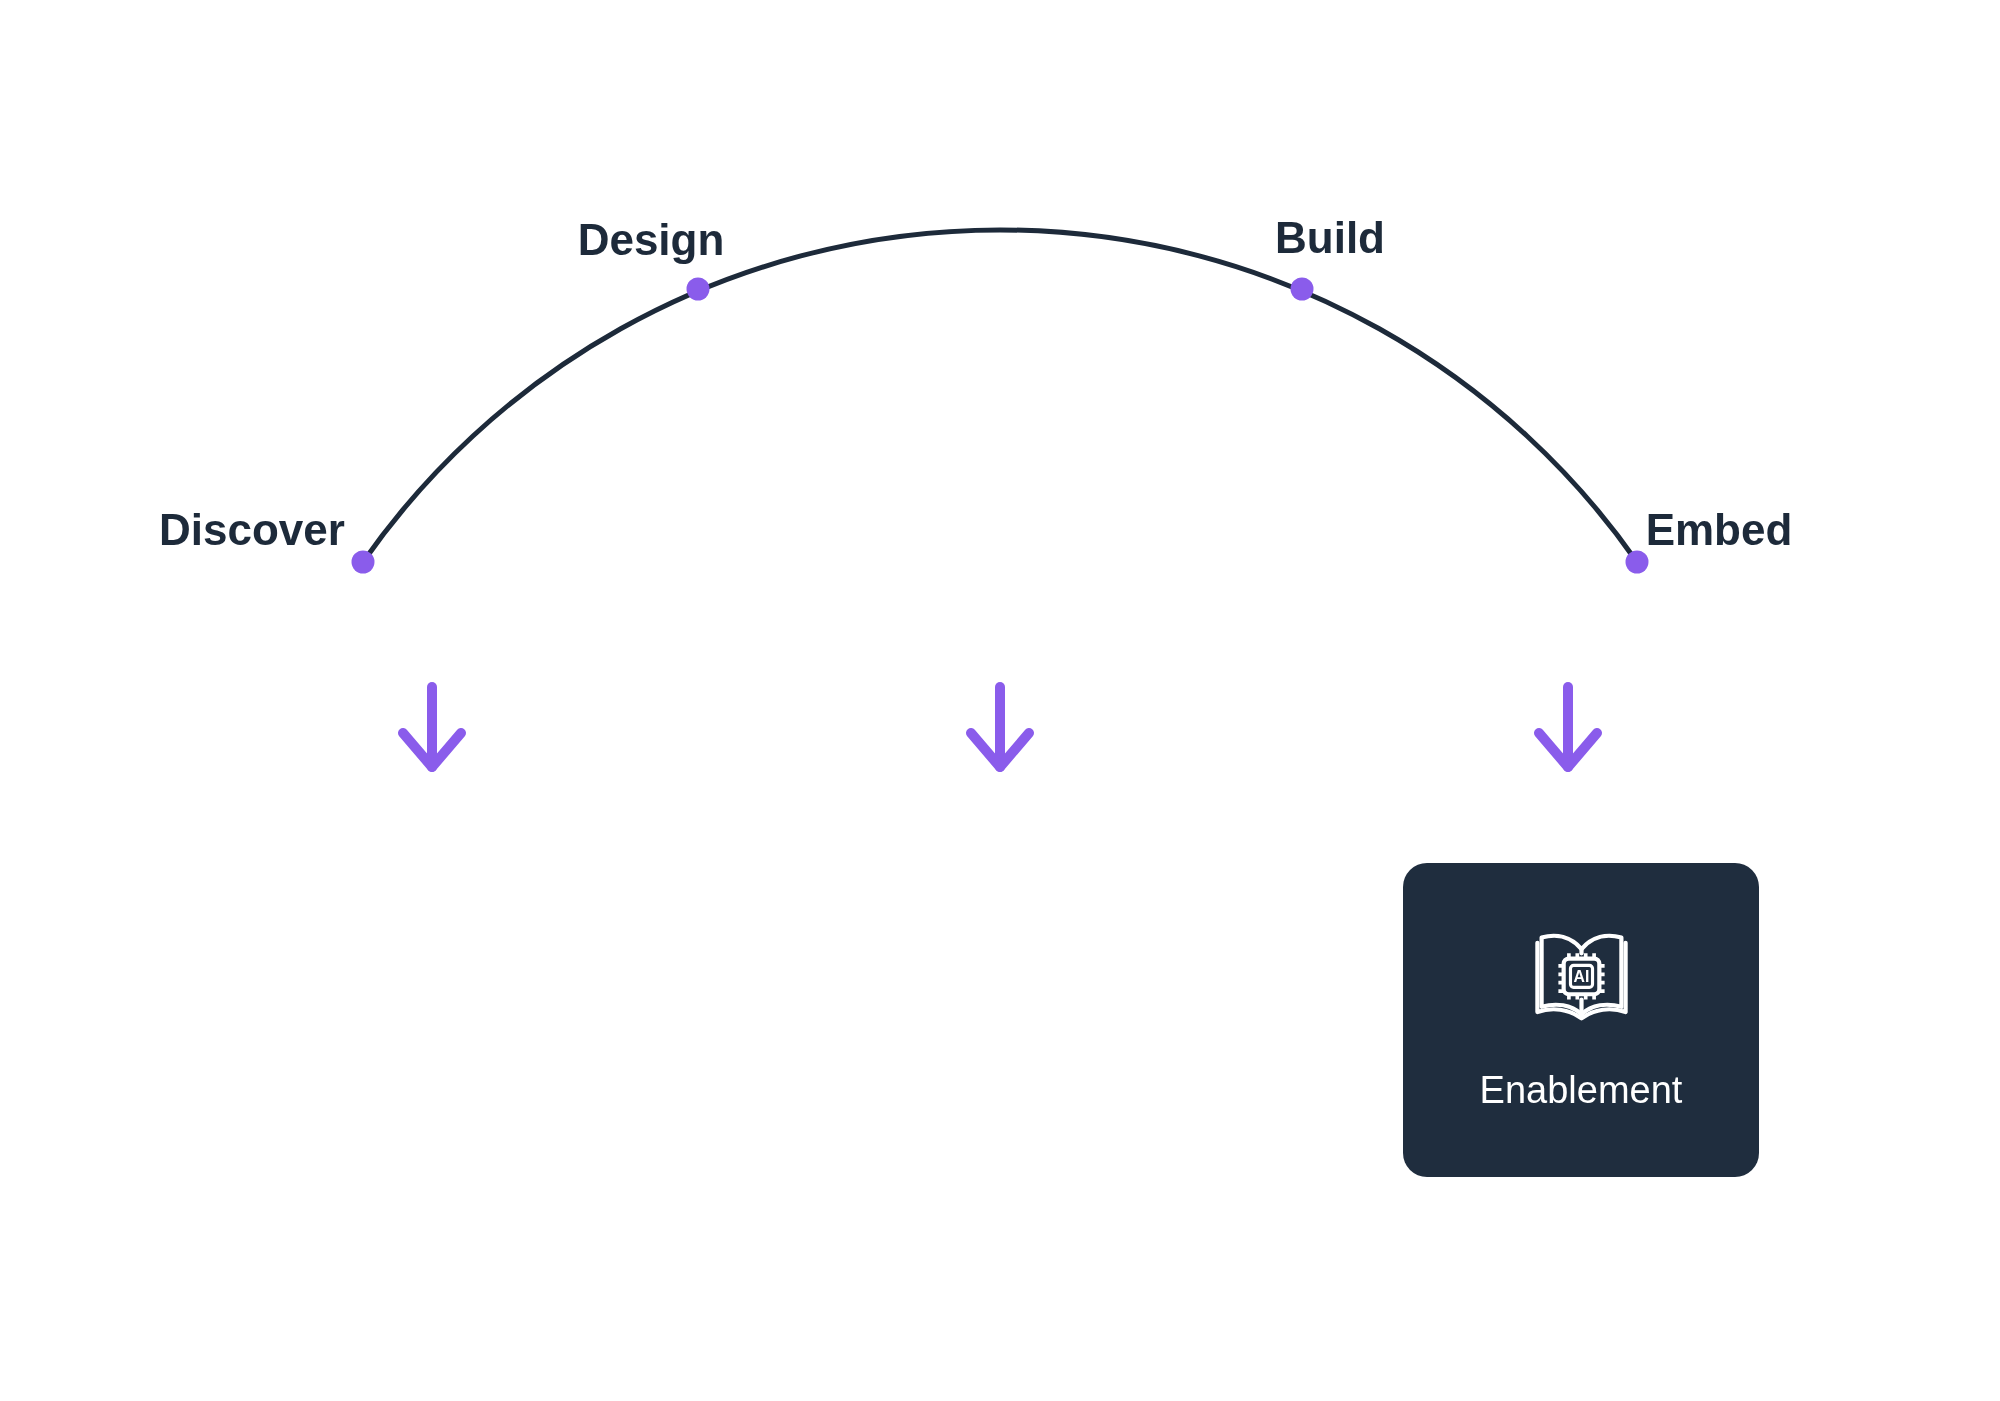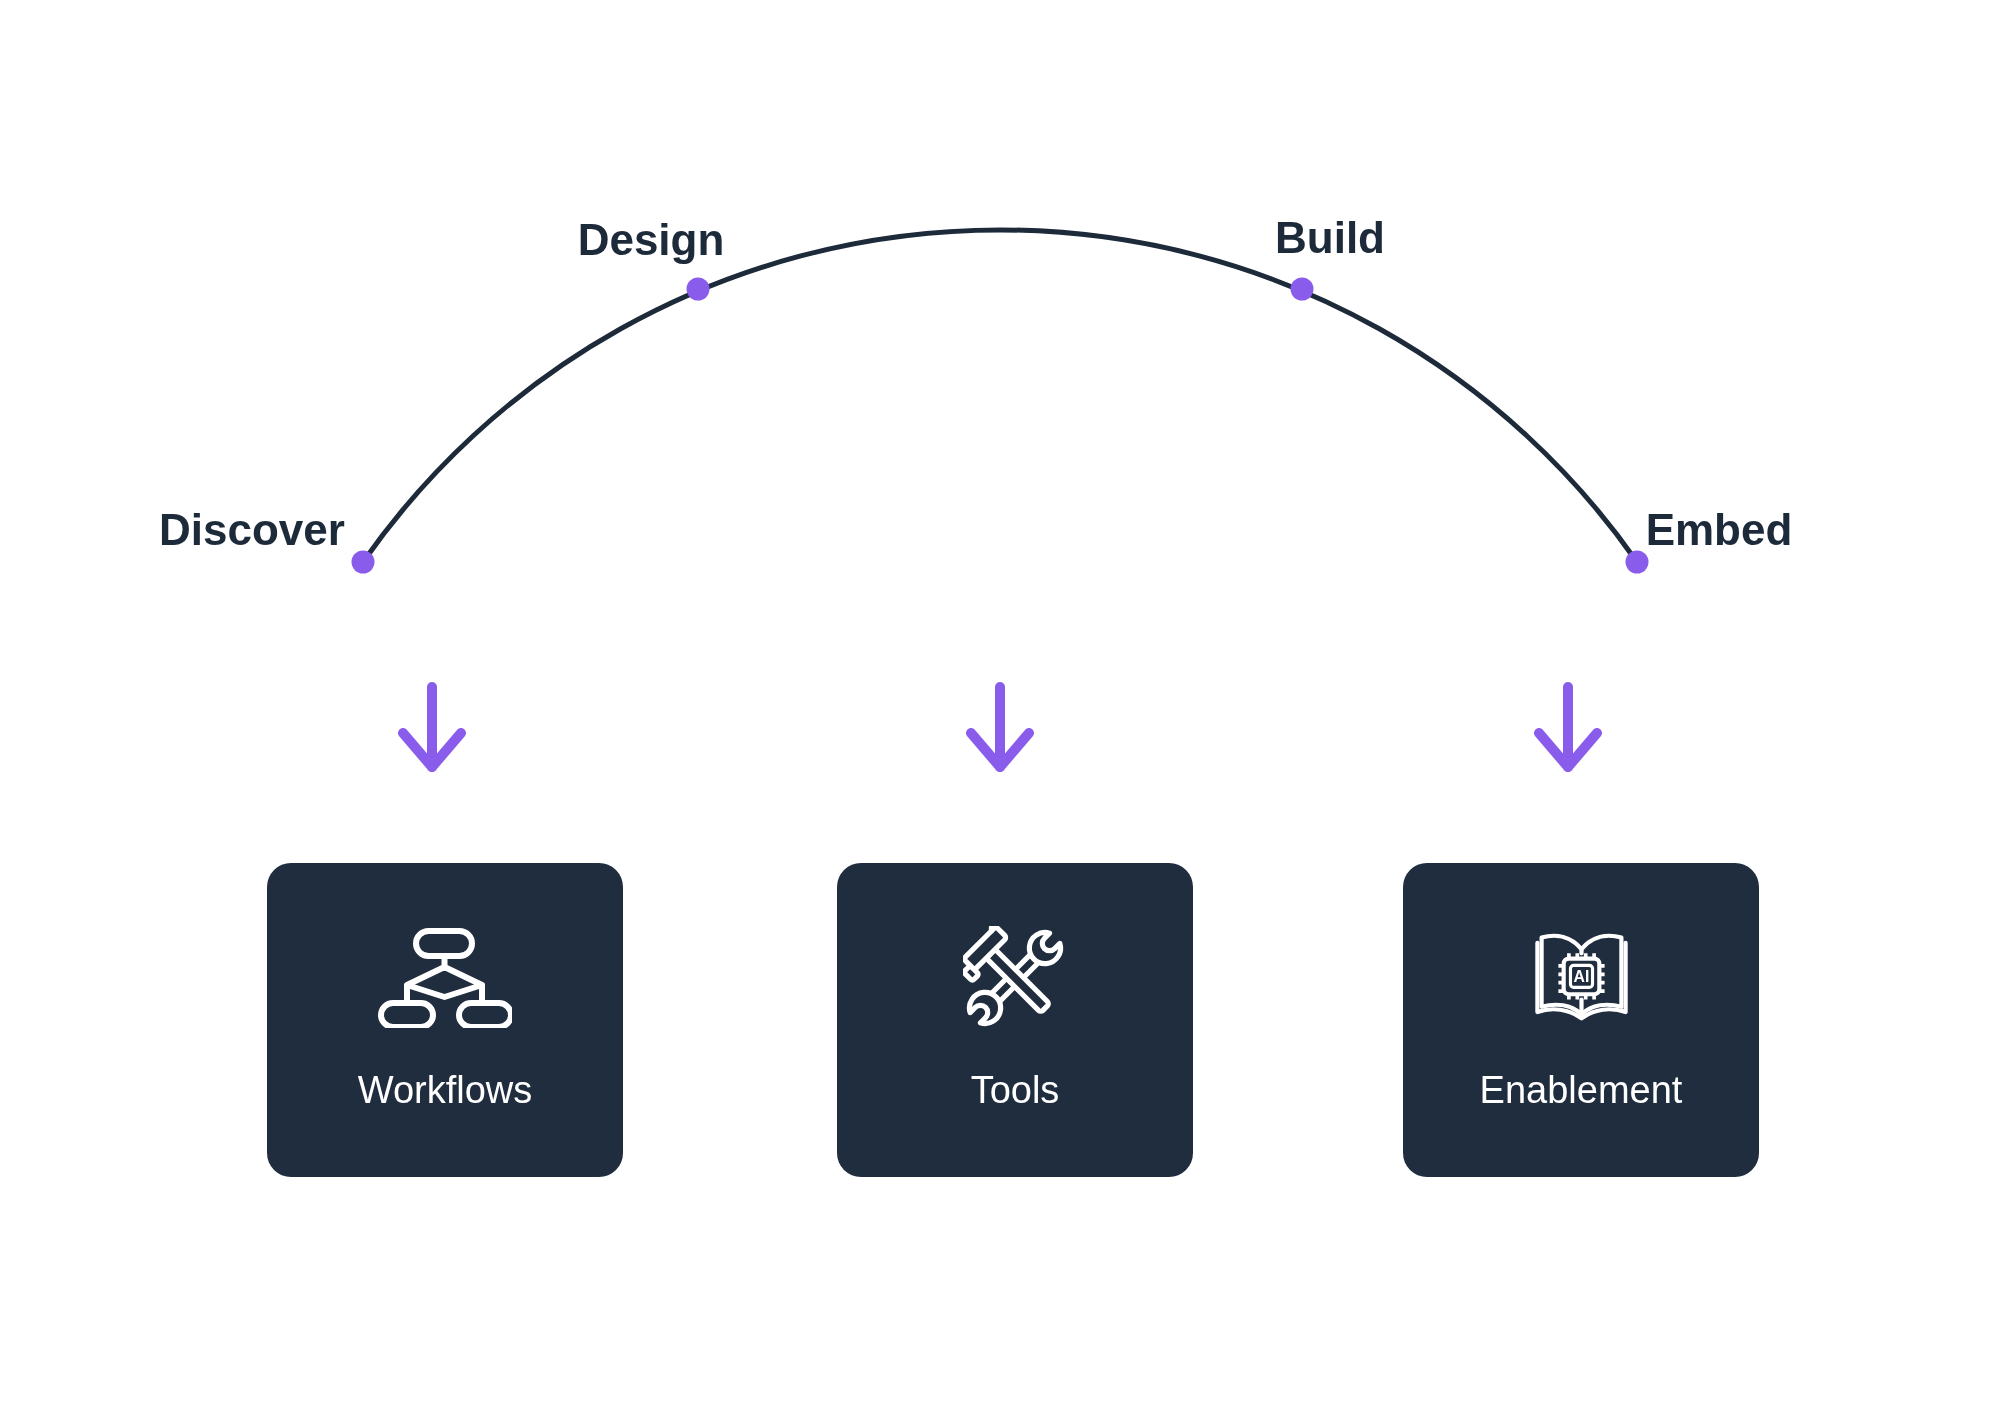--- a/index.html
+++ b/index.html
@@ -72,53 +72,21 @@
   </svg>
   <svg class="arrow-svg" style="left:940px;top:681px;" width="120" height="92" viewBox="0 0 120 92">
     <path class="arrow-stroke" d="M 60,6 L 60,86"></path>
     <path class="arrow-stroke" d="M 31,52 L 60,86 L 89,52"></path>
   </svg>
   <svg class="arrow-svg" style="left:1508px;top:681px;" width="120" height="92" viewBox="0 0 120 92">
     <path class="arrow-stroke" d="M 60,6 L 60,86"></path>
     <path class="arrow-stroke" d="M 31,52 L 60,86 L 89,52"></path>
   </svg>
 
-  <div class="card" style="left:267px;">
-    <div class="card-icon">
-      <svg width="134" height="100" viewBox="0 0 134 100">
-        <rect class="st" x="38" y="3" width="56" height="25" rx="12.5"></rect>
-        <path class="st" d="M 66.5,28 L 66.5,40"></path>
-        <polygon class="st" points="66.5,39 104,57 66.5,69 29,57"></polygon>
-        <path class="st" d="M 29,58 L 29,75"></path>
-        <path class="st" d="M 104,58 L 104,75"></path>
-        <rect class="st" x="3" y="75" width="52" height="24" rx="12"></rect>
-        <rect class="st" x="81" y="75" width="52" height="24" rx="12"></rect>
-      </svg>
-    </div>
-    <div class="card-label">Workflows</div>
-  </div>
 
-  <div class="card" style="left:837px;">
-    <div class="card-icon">
-      <svg width="104" height="104" viewBox="0 0 100 100">
-        <g transform="rotate(45 50 50)">
-          <rect class="tool-fill" x="44.5" y="20" width="11" height="60"></rect>
-          <path class="tool-fill" d="M 43,-4 L 43,3 A 7 7 0 0 0 57,3 L 57,-4 A 15 15 0 1 1 43,-4 Z"></path>
-          <path class="tool-fill" d="M 43,104 L 43,97 A 7 7 0 0 1 57,97 L 57,104 A 15 15 0 1 0 43,104 Z"></path>
-        </g>
-        <g transform="rotate(-45 50 50)">
-          <rect class="tool-fill" x="44" y="17" width="12" height="74" rx="3"></rect>
-          <rect class="tool-fill" x="19" y="11" width="9" height="12" rx="2"></rect>
-          <rect class="tool-fill" x="28" y="2" width="44" height="15" rx="3"></rect>
-          <path class="tool-line" d="M 66,2 C 72,-5 80,-5 85,1"></path>
-        </g>
-      </svg>
-    </div>
-    <div class="card-label">Tools</div>
-  </div>
 
   <div class="card" style="left:1403px;">
     <div class="card-icon">
       <svg width="105" height="105" viewBox="0 0 100 100">
         <path class="book" d="M 8,16 L 8,82 C 22,77 38,79 50,88 C 62,79 78,77 92,82 L 92,16"></path>
         <path class="book" d="M 50,22 C 40,10 26,7 12,11 L 12,77 C 26,73 40,75 50,84 C 60,75 74,73 88,77 L 88,11 C 74,7 60,10 50,22 Z"></path>
         <path class="book" d="M 50,22 L 50,26"></path>
         <path class="book" d="M 50,70 L 50,84"></path>
         <path class="pin" d="M38,26 V31 M46,26 V31 M54,26 V31 M62,26 V31 M38,65 V70 M46,65 V70 M54,65 V70 M62,65 V70 M28,38 H33 M28,46 H33 M28,54 H33 M28,62 H33 M67,38 H72 M67,46 H72 M67,54 H72 M67,62 H72"></path>
         <rect class="chip" x="33" y="31" width="34" height="34" rx="5"></rect>

